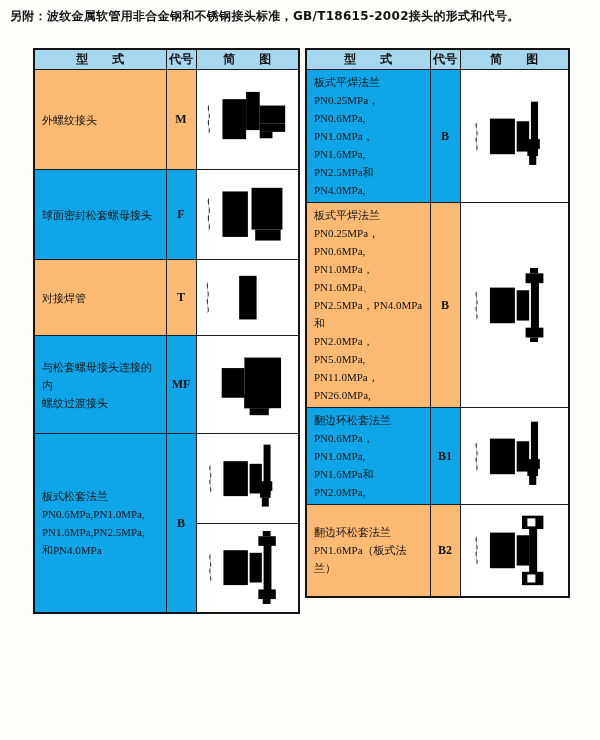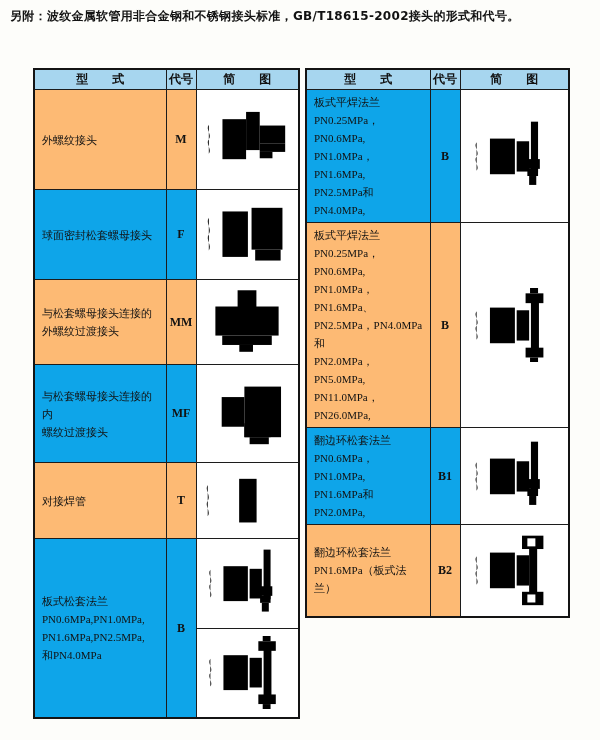--- a/index.html
+++ b/index.html
@@ -9,21 +9,21 @@
     font-family:"Liberation Serif","DejaVu Serif",serif;
     color:#121212;
   }
   .page{position:relative;width:600px;height:740px;overflow:hidden;background:#fdfdfa;}
   .title{
     position:absolute;left:10px;top:8px;width:580px;
     font-family:"DejaVu Sans","Liberation Sans",sans-serif;
     font-weight:bold;font-size:12px;letter-spacing:.3px;
   }
   .tables{position:absolute;left:33px;top:48px;display:flex;gap:5px;align-items:flex-start;}
-  table{border-collapse:collapse;table-layout:fixed;border:2px solid #141414;margin-top:20px;}
+  table{border-collapse:collapse;table-layout:fixed;border:2px solid #141414;}
   td,th{border:1px solid #1c1c1c;padding:0;vertical-align:middle;overflow:hidden;}
   th{
     background:#a7d6ef;
     font-size:12px;font-weight:bold;height:19px;
     font-family:"DejaVu Sans","Liberation Sans",sans-serif;
   }
   .t-type{
     text-align:left;padding:3px 5px 3px 7px;
     font-size:11px;line-height:18px;white-space:pre-line;
   }
@@ -177,51 +177,39 @@
         <td class="t-type hl">球面密封松套螺母接头</td>
         <td class="t-code hl">F</td>
         <td class="t-diag">
           <div class="diag-single">
                 <svg class="dg" viewBox="0 0 110 84" width="100">
                   <use href="#g-f"></use>
                 </svg>
               </div>
         </td>
       </tr>
-      <tr style="height:85px;">
-        <td class="t-type plain">与松套螺母接头连接的
-外螺纹过渡接头</td>
-        <td class="t-code plain">MM</td>
-        <td class="t-diag">
-          <div class="diag-single">
-                <svg class="dg" viewBox="0 0 110 84" width="94">
-                  <use href="#g-mm"></use>
+      <tr style="height:76px;">
+        <td class="t-type plain">对接焊管</td>
+        <td class="t-code plain">T</td>
+        <td class="t-diag">
+          <div class="diag-single">
+                <svg class="dg" viewBox="0 0 110 84" width="96">
+                  <use href="#g-t"></use>
                 </svg>
               </div>
         </td>
       </tr>
       <tr style="height:98px;">
         <td class="t-type hl">与松套螺母接头连接的内
 螺纹过渡接头</td>
         <td class="t-code hl">MF</td>
         <td class="t-diag">
           <div class="diag-single">
                 <svg class="dg" viewBox="0 0 110 84" width="96">
                   <use href="#g-mf"></use>
-                </svg>
-              </div>
-        </td>
-      </tr>
-      <tr style="height:76px;">
-        <td class="t-type plain">对接焊管</td>
-        <td class="t-code plain">T</td>
-        <td class="t-diag">
-          <div class="diag-single">
-                <svg class="dg" viewBox="0 0 110 84" width="96">
-                  <use href="#g-t"></use>
                 </svg>
               </div>
         </td>
       </tr>
       <tr style="height:178px;">
         <td class="t-type hl">板式松套法兰
 PN0.6MPa,PN1.0MPa,
 PN1.6MPa,PN2.5MPa,
 和PN4.0MPa</td>
         <td class="t-code hl">B</td>

